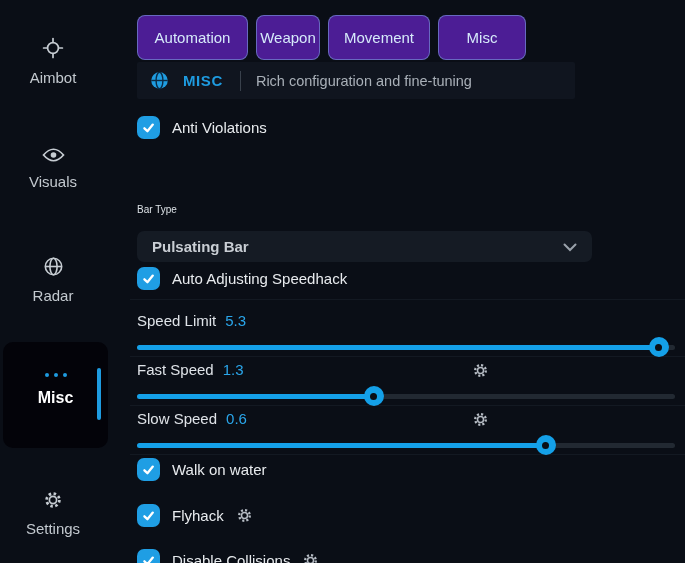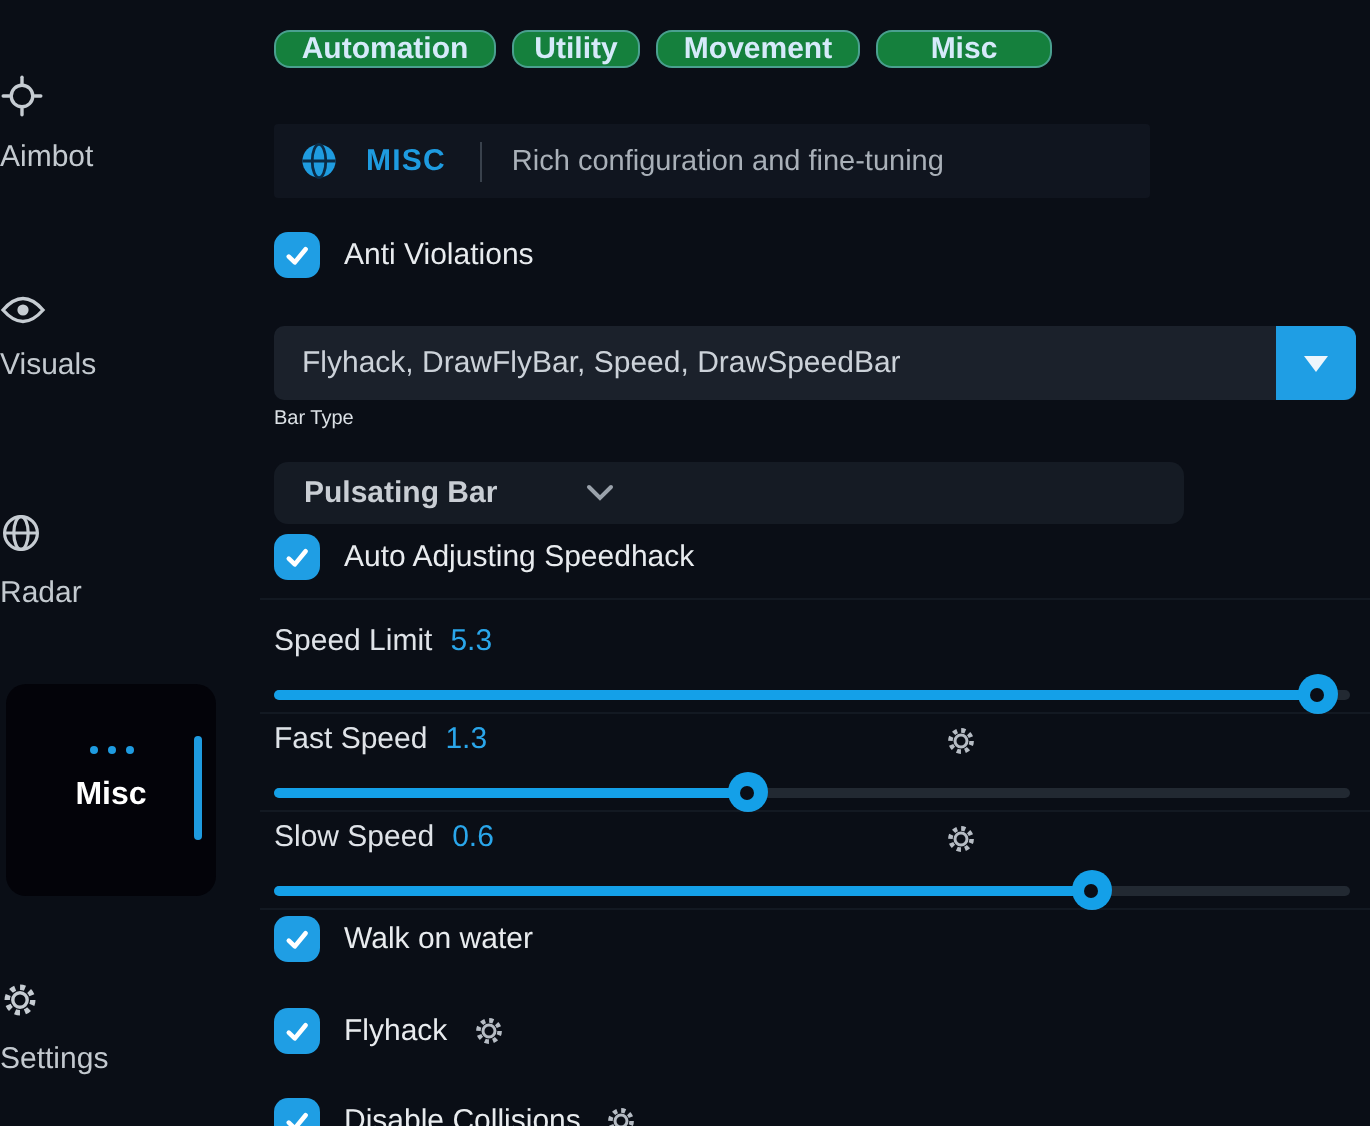--- a/index.html
+++ b/index.html
@@ -1,35 +1,35 @@
 <!DOCTYPE html>
 <html><head>
 <meta charset="utf-8">
 <style>
   html,body{margin:0;padding:0;background:#05070c;}
   .app{position:relative;width:685px;height:563px;background:#0a0e16;overflow:hidden;
        font-family:"Liberation Sans",sans-serif;-webkit-font-smoothing:antialiased;}
 
   
   .nav-item{position:absolute;left:0;width:106px;display:flex;flex-direction:column;
-            align-items:flex-start;gap:7px;color:#c3c9cf;font-size:15px;cursor:pointer;}
+            align-items:center;gap:7px;color:#c3c9cf;font-size:15px;cursor:pointer;}
   .nav-aimbot{top:37px}.nav-visuals{top:147px}.nav-radar{top:256px}.nav-settings{top:490px}
   .misc-box{position:absolute;left:3px;top:342px;width:105px;height:106px;background:#030309;
             border-radius:10px;cursor:pointer;}
   .misc-inner{display:flex;flex-direction:column;align-items:center;padding-top:31px;gap:12px;}
   .dots{display:flex;gap:5px;}
   .dots i{display:block;width:4px;height:4px;border-radius:50%;background:#1e9be0;}
   .misc-label{color:#ffffff;font-weight:bold;font-size:16px;}
   .misc-bar{position:absolute;right:7px;top:26px;width:4px;height:52px;background:#1e9be0;border-radius:2px;}
 
   
   .tabs{position:absolute;left:137px;top:15px;display:flex;gap:8px;}
-  .tab{height:19px;box-sizing:border-box;background:#15803d;border:1px solid rgba(140,200,245,.45);
+  .tab{height:45px;box-sizing:border-box;background:#4c1d95;border:1px solid rgba(140,200,245,.45);
        border-radius:8px;color:#d6eafa;font-size:15px;display:flex;align-items:center;
-       justify-content:center;cursor:pointer;font-weight:bold;}
+       justify-content:center;cursor:pointer;}
   .tab:nth-child(1){width:111px}.tab:nth-child(2){width:64px}.tab:nth-child(3){width:102px}
   .tab:nth-child(4){width:88px}.tab:nth-child(5){width:56px}
 
   
   .header{position:absolute;left:137px;top:62px;width:438px;height:37px;background:#10151f;
           display:flex;align-items:center;border-radius:2px;}
   .header .globe{margin-left:13px;display:flex;}
   .header-title{color:#1e9be0;font-weight:bold;letter-spacing:.6px;font-size:15px;margin-left:14px;}
   .header-div{width:1px;height:20px;background:#39414c;margin:0 15px 0 17px;}
   .header-sub{color:#a9b0b8;font-size:14.5px;}
@@ -48,21 +48,21 @@
   .field-text{margin-left:14px;color:#ccd2d9;font-size:15px;flex:1;white-space:nowrap;overflow:hidden;}
   .field-btn{width:40px;height:37px;background:#1f9ee4;border-radius:0 6px 6px 0;flex:none;
              display:flex;align-items:center;justify-content:center;cursor:pointer;}
   .triangle{width:0;height:0;border-left:6px solid transparent;border-right:6px solid transparent;
             border-top:8px solid #eef6fc;}
 
   .section-label{position:absolute;left:137px;top:204px;color:#dbe0e5;font-size:10px;}
 
   
   .select{position:absolute;left:137px;top:231px;width:455px;height:31px;background:#151b24;
-          border-radius:7px;display:flex;align-items:center;
+          border-radius:7px;display:flex;align-items:center;justify-content:space-between;
           box-sizing:border-box;padding:0 15px;cursor:pointer;gap:44px;}
   .select-text{color:#c9ced4;font-size:15px;font-weight:600;}
 
   
   .srow{position:absolute;left:137px;font-size:15px;color:#dfe3e8;display:flex;gap:9px;align-items:center;}
   .sr-1{top:312px}.sr-2{top:361px}.sr-3{top:410px}
   .srow .val{color:#2aa6ea;font-weight:normal;}
   .gear-abs{position:absolute;left:472px;display:flex;}
   .ga-1{top:362px}.ga-2{top:411px}
   .slider{position:absolute;left:137px;width:538px;height:20px;cursor:pointer;}
@@ -132,21 +132,21 @@
       <svg width="20" height="20" viewBox="0 0 20 20" fill="none">
         <circle cx="10" cy="10" r="6.4" stroke="#c6ccd2" stroke-width="2.7" stroke-dasharray="2.5 2.5"></circle>
         <circle cx="10" cy="10" r="3.6" fill="none" stroke="#c6ccd2" stroke-width="1.7"></circle>
       </svg>
     </span>
     <span class="nav-label">Settings</span>
   </div>
 
   <div class="tabs">
     <div class="tab">Automation</div>
-    <div class="tab">Utility</div>
+    <div class="tab">Weapon</div>
     <div class="tab">Movement</div>
     <div class="tab">Misc</div>
   </div>
 
   <div class="header">
     <span class="globe">
       <svg width="19" height="19" viewBox="0 0 19 19">
         <circle cx="9.5" cy="9.5" r="8.3" fill="#1f9ce0"></circle>
         <ellipse cx="9.5" cy="9.5" rx="3.4" ry="8.3" fill="none" stroke="#0b2b45" stroke-width="1.4"></ellipse>
         <line x1="1.2" y1="9.5" x2="17.8" y2="9.5" stroke="#0b2b45" stroke-width="1.4"></line>
@@ -159,26 +159,20 @@
 
   <div class="check-row cr-anti">
     <span class="checkbox">
       <svg width="15" height="15" viewBox="0 0 15 15" fill="none" stroke="#ffffff" stroke-width="2.3" stroke-linecap="round" stroke-linejoin="round">
           <polyline points="3.4,8.3 6.4,11.2 11.8,4.6"></polyline>
         </svg>
     </span>
     <span>Anti Violations</span>
   </div>
 
-  <div class="field">
-    <span class="field-text">Flyhack, DrawFlyBar, Speed, DrawSpeedBar</span>
-    <span class="field-btn">
-      <span class="triangle"></span>
-    </span>
-  </div>
 
   <div class="section-label">Bar Type</div>
 
   <div class="select">
     <span class="select-text">Pulsating Bar</span>
     <span>
       <svg width="14" height="9" viewBox="0 0 14 9" fill="none" stroke="#9aa2ab" stroke-width="2" stroke-linecap="round">
           <polyline points="1.5,1.5 7,7 12.5,1.5"></polyline>
         </svg>
     </span>

